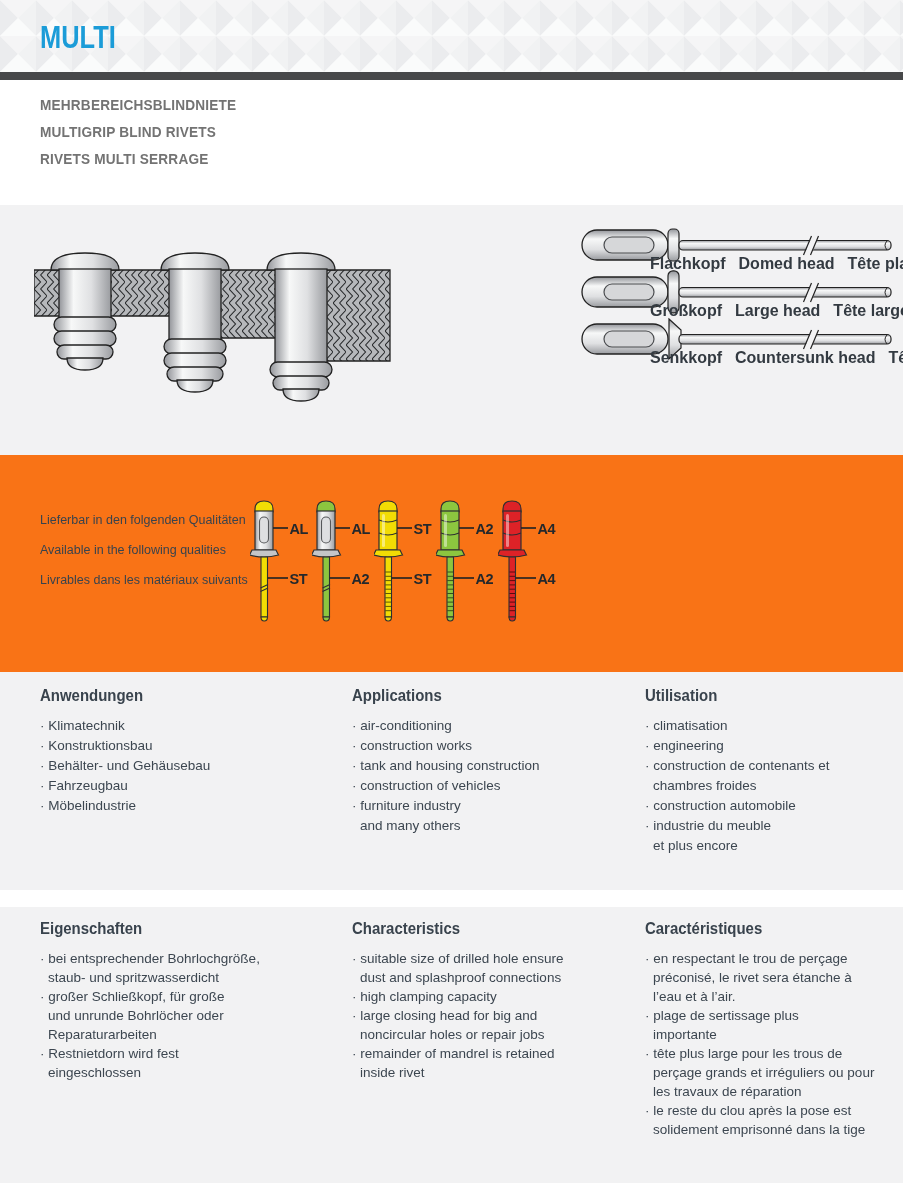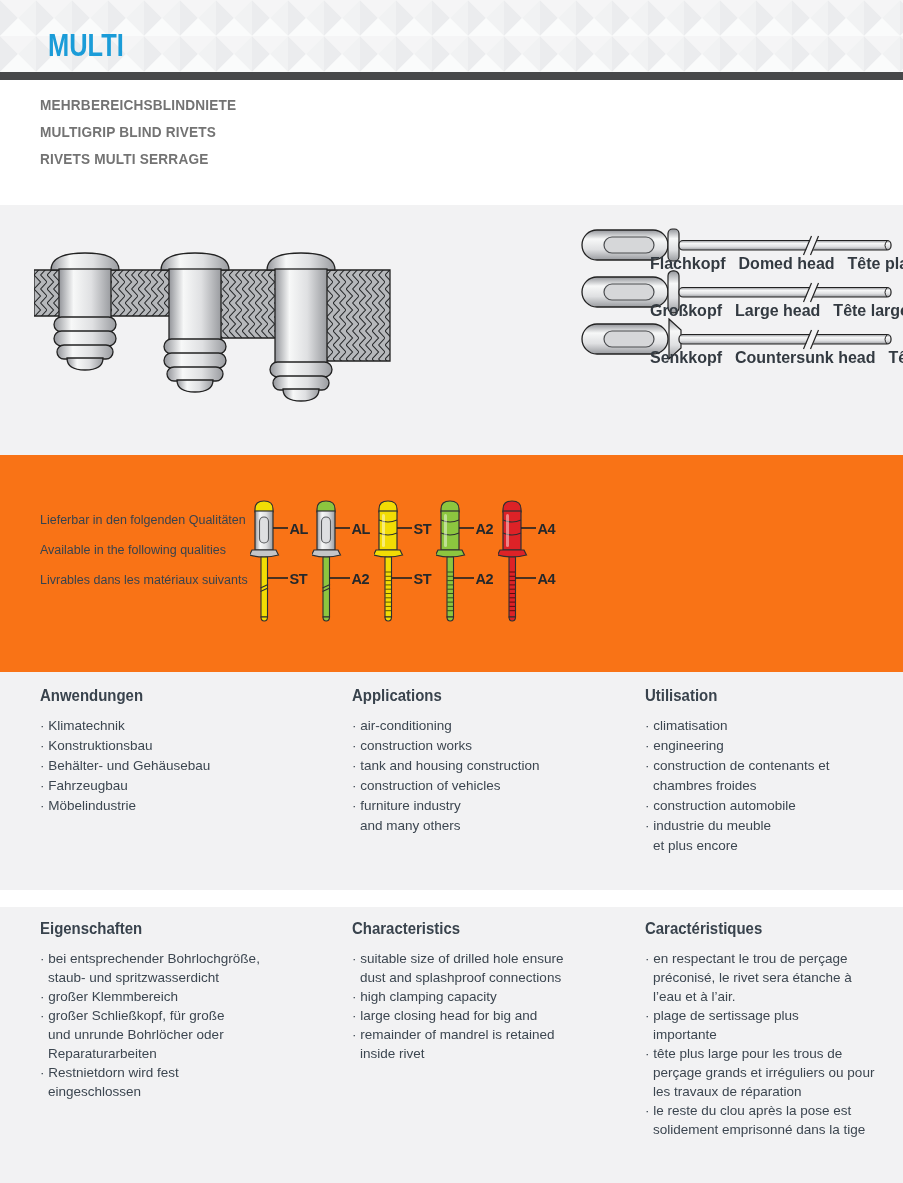--- a/index.html
+++ b/index.html
@@ -1,21 +1,21 @@
 <!DOCTYPE html>
 <html><head>
 <meta charset="utf-8">
 <style>
   html,body{margin:0;padding:0;background:#fff;}
   .page{position:relative;width:903px;height:1183px;overflow:hidden;background:#fff;
         font-family:"Liberation Sans",sans-serif;color:#3c4650;}
   
   .hero{position:absolute;top:0;left:0;width:903px;height:72px;overflow:hidden;}
   .hero svg{position:absolute;top:0;left:0;}
-  .page-title{position:absolute;top:22px;left:40px;margin:8px;font-size:31px;font-weight:bold;
+  .page-title{position:absolute;top:22px;left:40px;margin:0;font-size:31px;font-weight:bold;
               letter-spacing:0px;line-height:1;}
   .cx{display:inline-block;transform:scaleX(.82);transform-origin:0 50%;white-space:nowrap;}
   .cx88{display:inline-block;transform:scaleX(.88);transform-origin:0 50%;white-space:nowrap;}
   .dark-bar{position:absolute;top:72px;left:0;width:903px;height:8px;}
   
   .subtitle{position:absolute;top:96px;left:40px;}
   .subtitle .line{height:27px;font-size:15.5px;font-weight:bold;color:#737373;letter-spacing:.2px;}
   
   .band1{position:absolute;top:205px;left:0;width:903px;height:250px;}
   .cross-section{position:absolute;left:34px;top:42px;}
@@ -294,35 +294,35 @@
         </div>
       </div>
     </section>
 
   <section class="cols-band sec-b" id="sectionCharacteristics" style="top: 907px; height: 276px; background: rgb(242, 242, 243);">
       <div class="col" style="left: 40px; top: 12px;">
         <h2><span class="cx88">Eigenschaften</span></h2>
         <div>
           <div class="li-line">· bei entsprechender Bohrlochgröße,</div>
           <div class="li-line cont">staub- und spritzwasserdicht</div>
-          <div class="li-line">· großer Klemmbereich</div>
           <div class="li-line">· großer Schließkopf, für große</div>
           <div class="li-line cont">und unrunde Bohrlöcher oder</div>
           <div class="li-line cont">Reparaturarbeiten</div>
           <div class="li-line">· Restnietdorn wird fest</div>
           <div class="li-line cont">eingeschlossen</div>
         </div>
       </div>
       <div class="col" style="left: 352px; top: 12px;">
         <h2><span class="cx88">Characteristics</span></h2>
         <div>
           <div class="li-line">· suitable size of drilled hole ensure</div>
           <div class="li-line cont">dust and splashproof connections</div>
           <div class="li-line">· high clamping capacity</div>
           <div class="li-line">· large closing head for big  and</div>
+          <div class="li-line cont">noncircular holes or repair jobs</div>
           <div class="li-line">· remainder of mandrel is retained</div>
           <div class="li-line cont">inside rivet</div>
         </div>
       </div>
       <div class="col" style="left: 645px; top: 12px;">
         <h2><span class="cx88">Caractéristiques</span></h2>
         <div>
           <div class="li-line">· en respectant le trou de perçage</div>
           <div class="li-line cont">préconisé, le rivet sera  étanche à</div>
           <div class="li-line cont">l’eau et à  l’air.</div>

